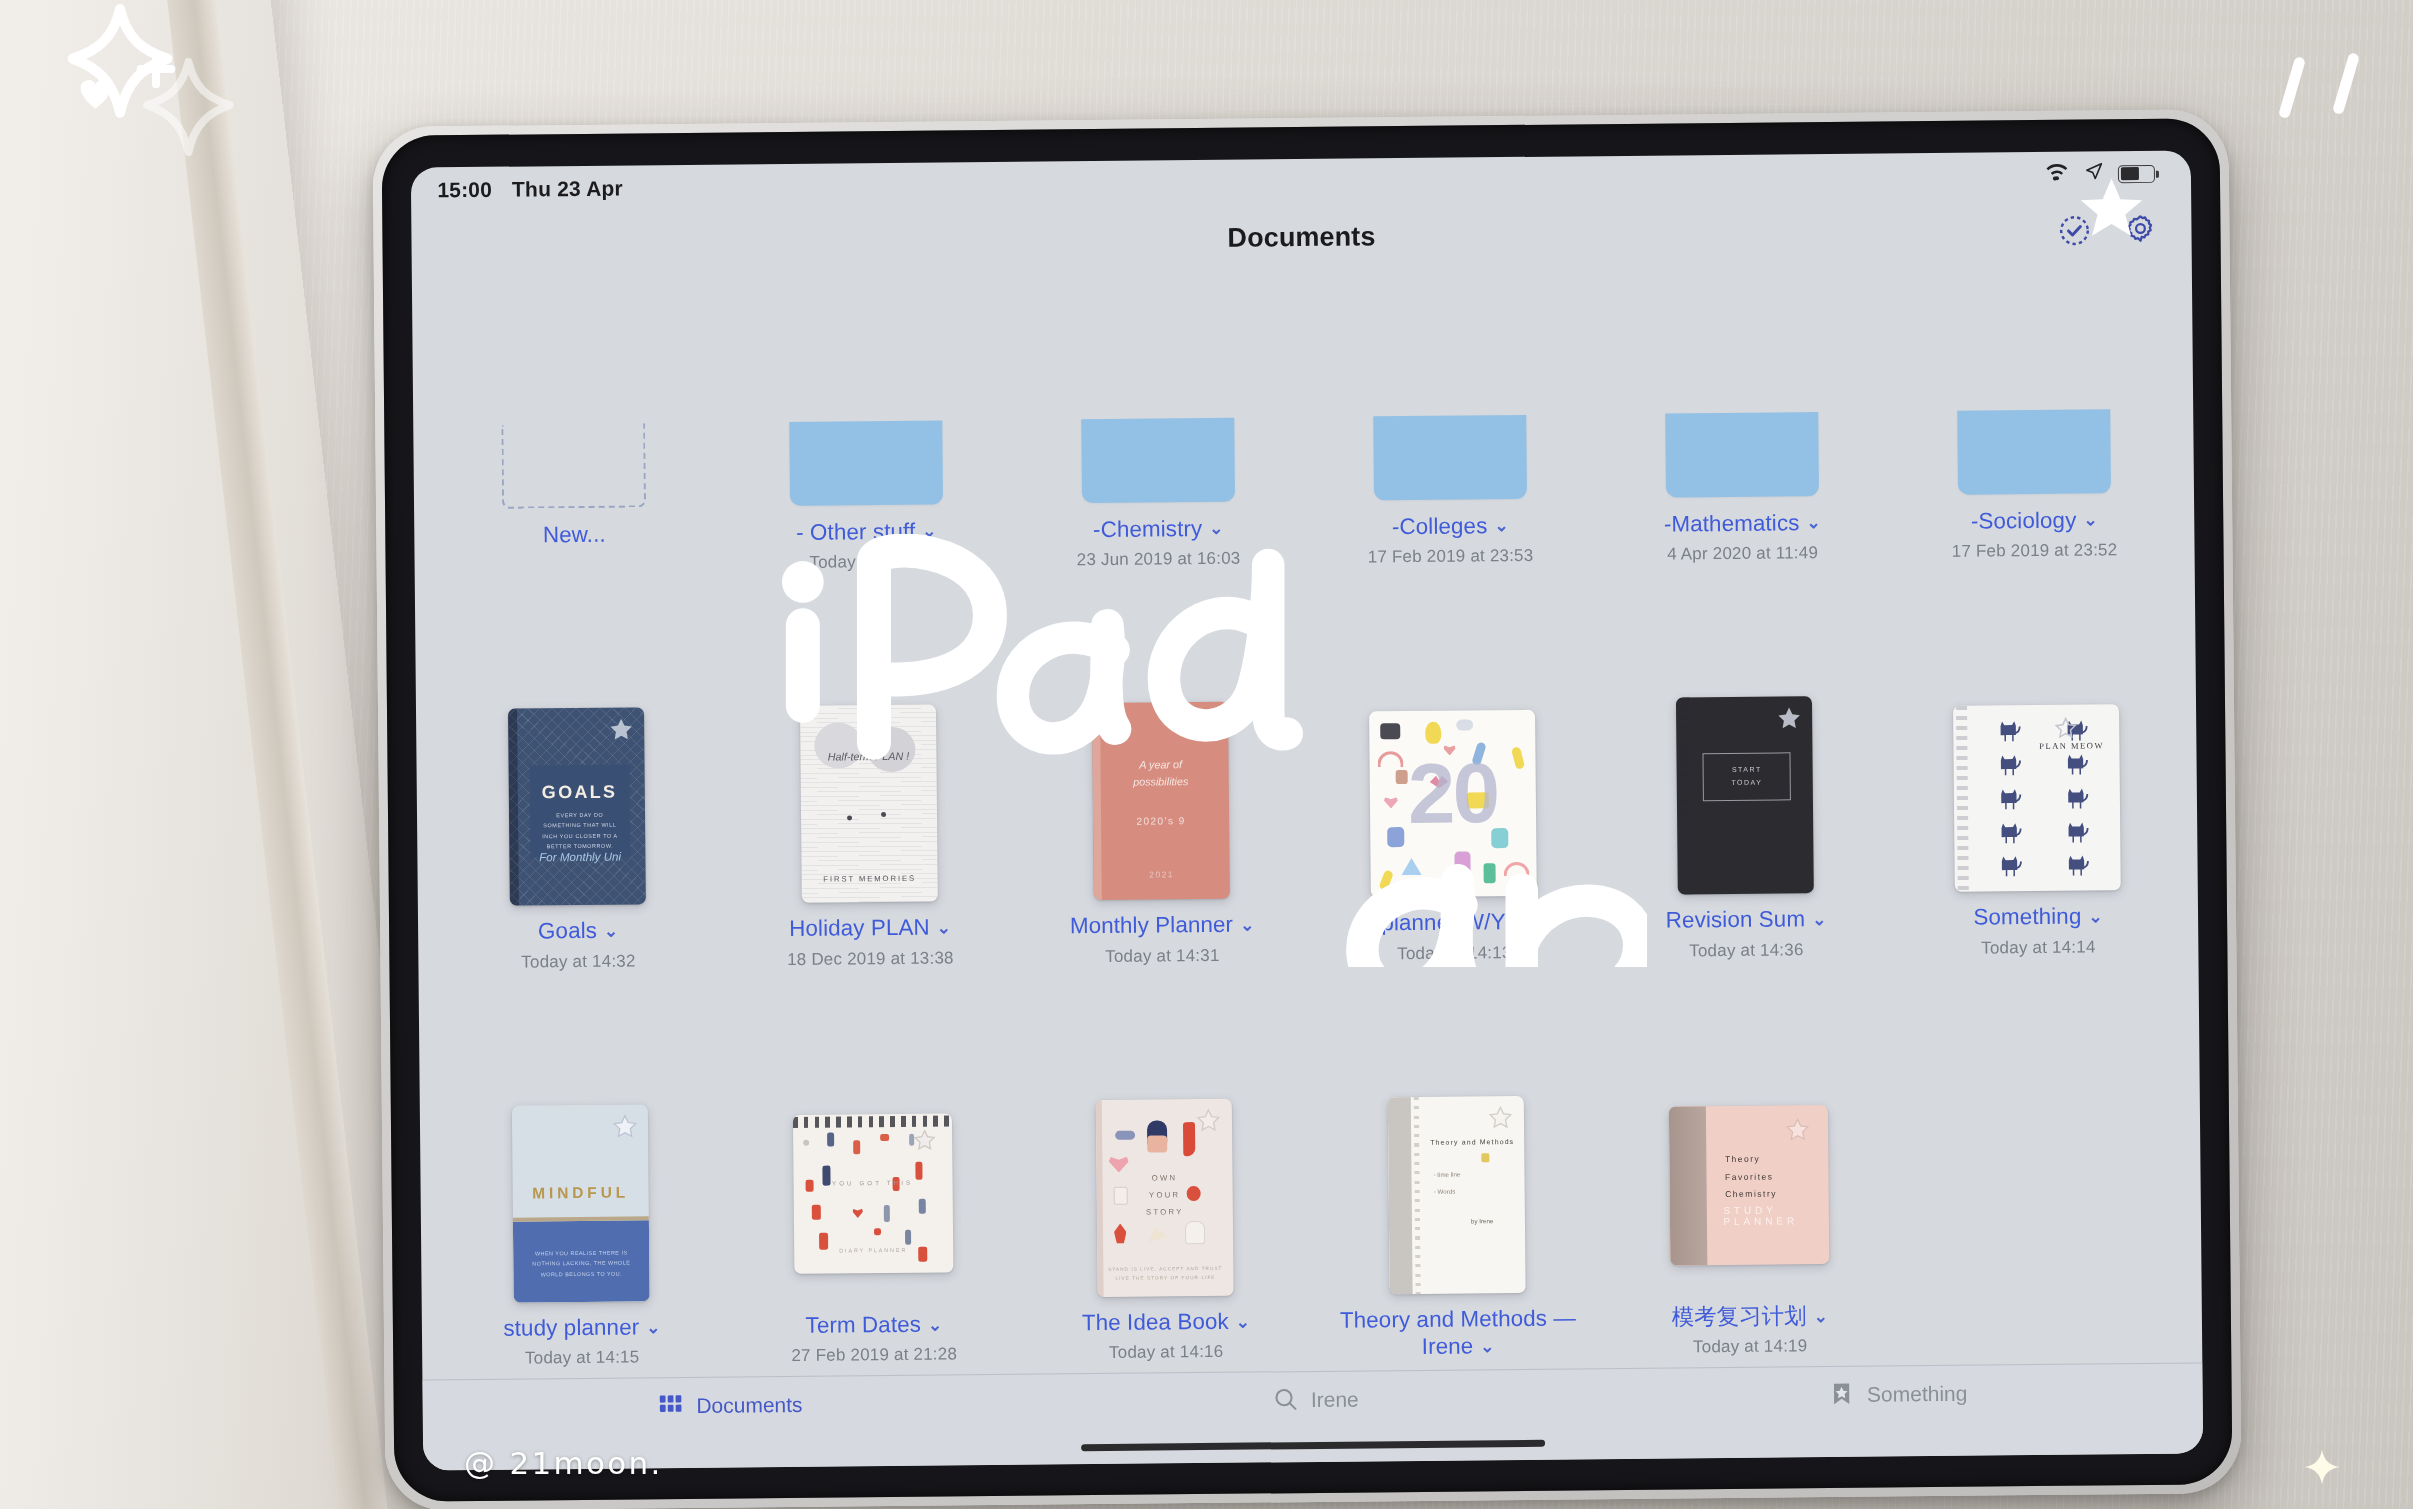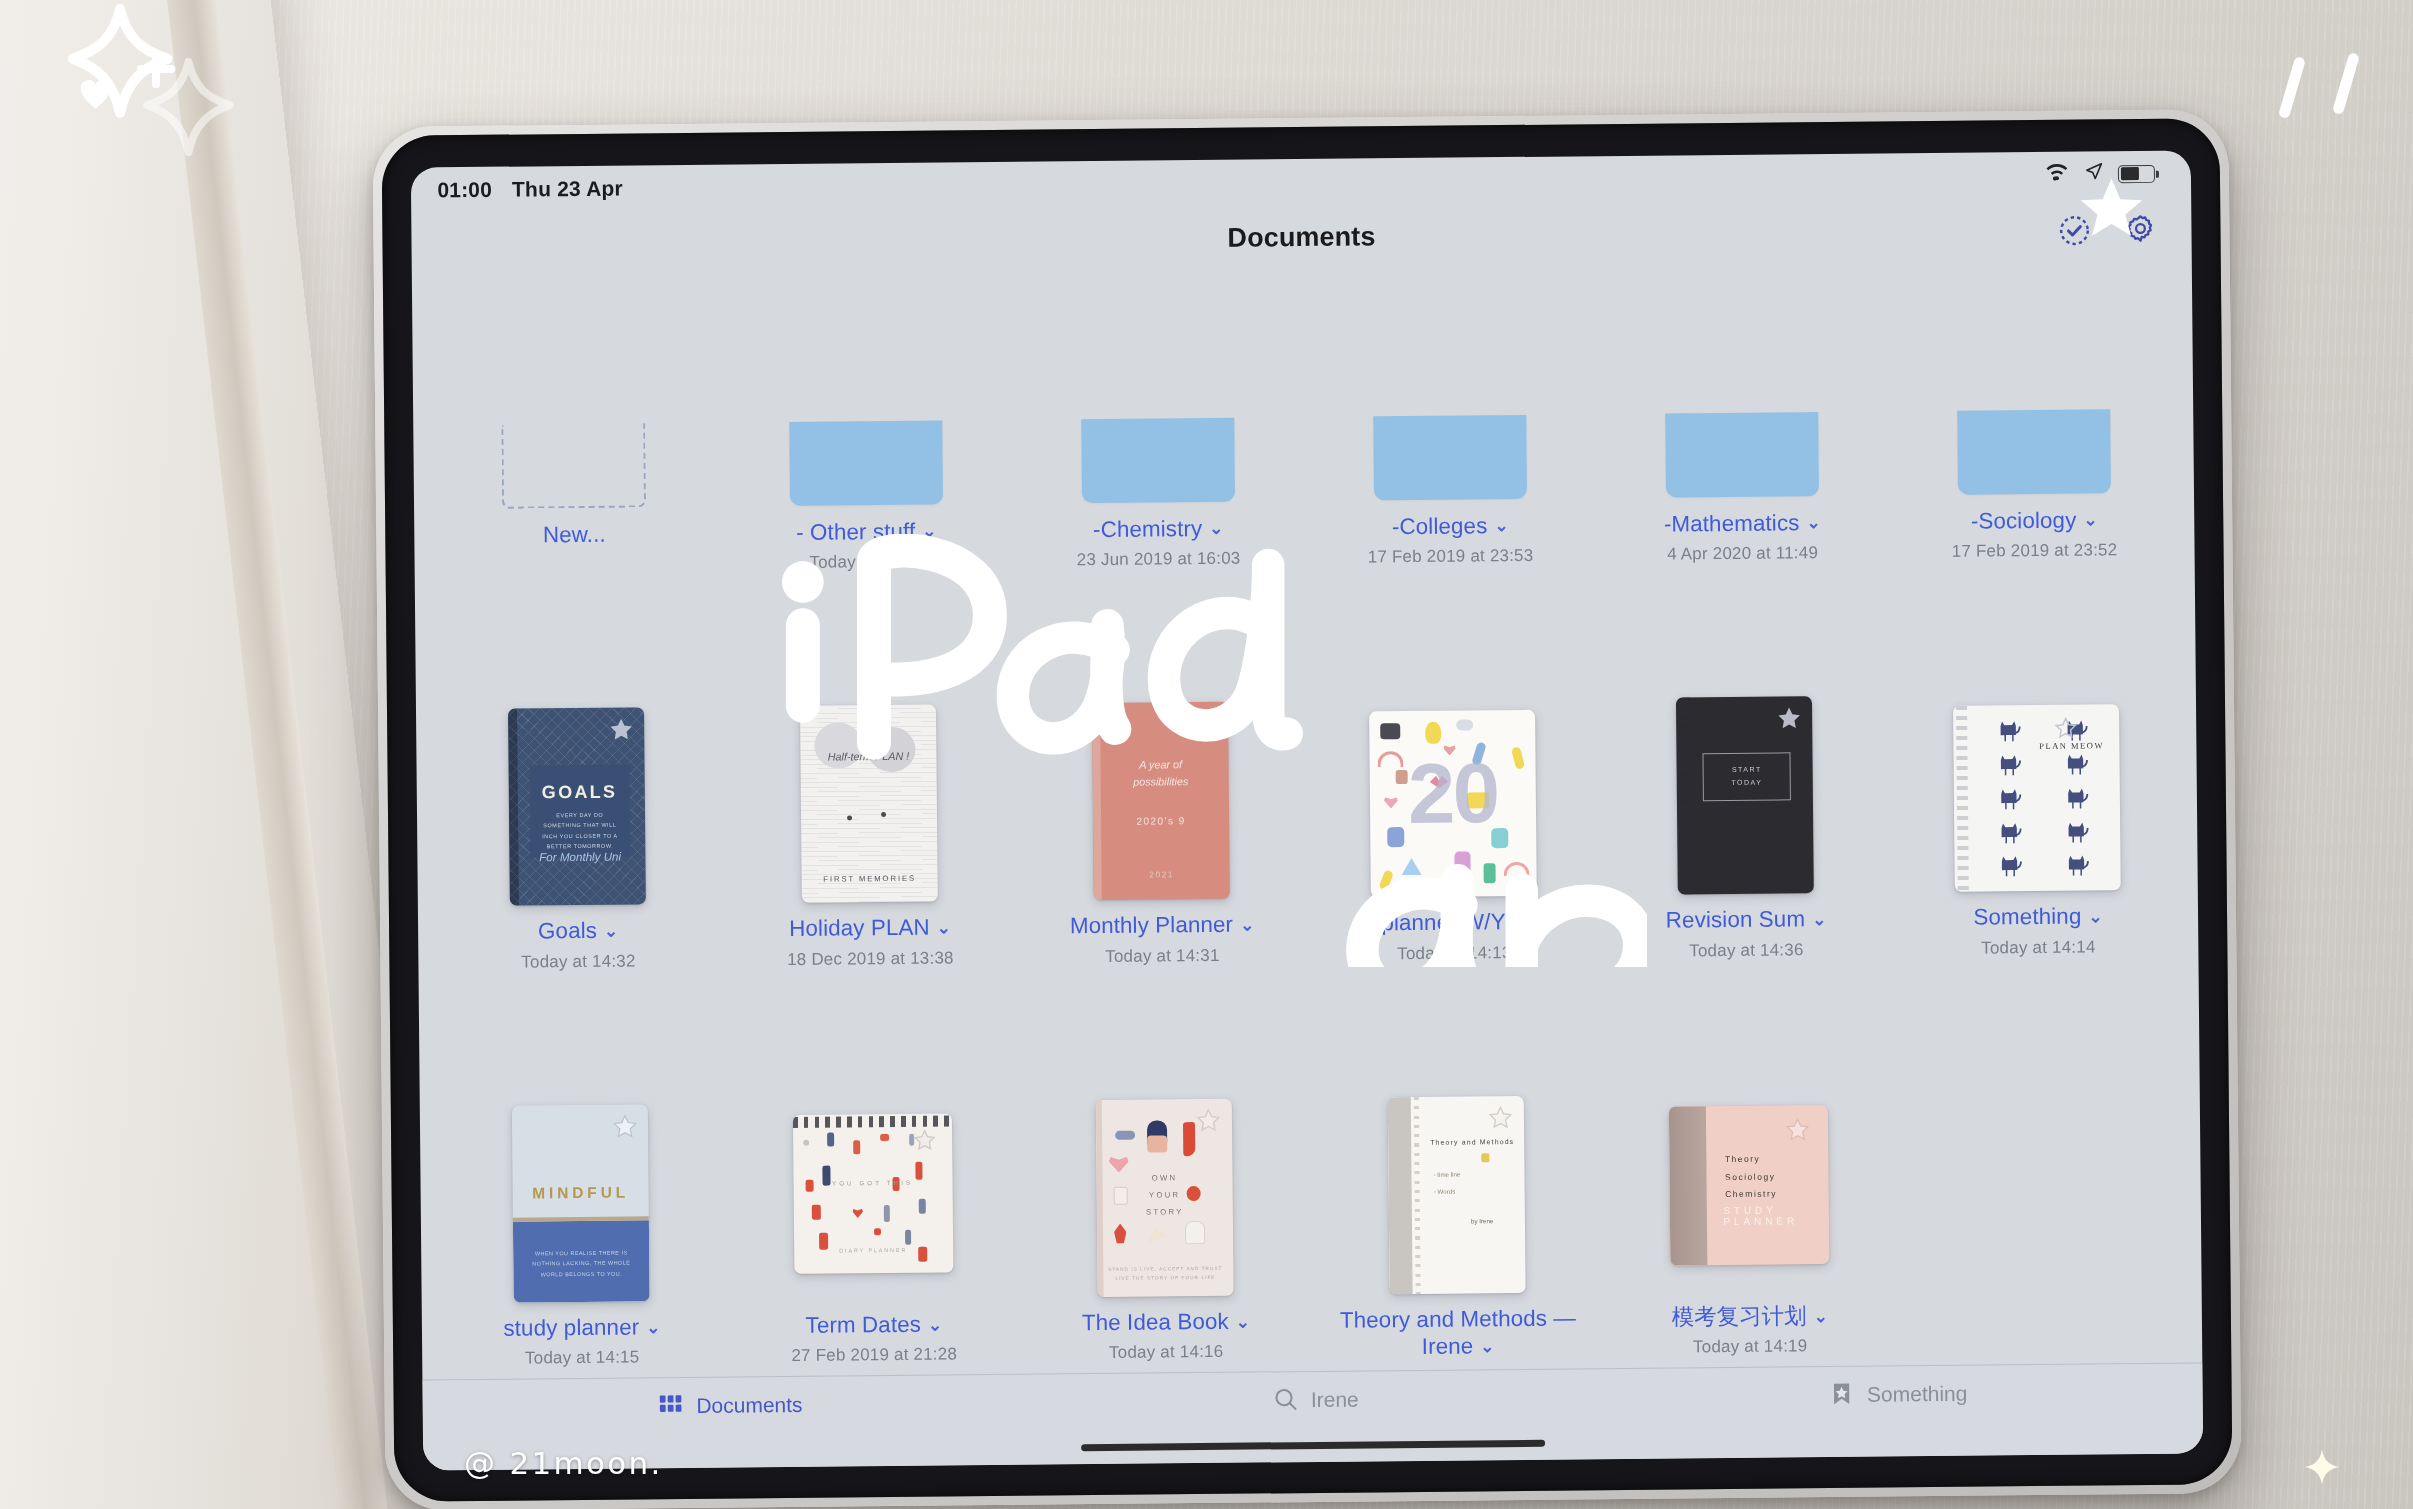--- a/index.html
+++ b/index.html
@@ -226,21 +226,21 @@
   <div id="paper-left"></div>
   <div id="paper-left-edge"></div>
 </div>
 
 <div id="ipad">
  <div id="ipad-bezel">
   <div id="screen">
 
     <div id="statusbar">
       <div id="status-left">
-        <span>01:00</span>
+        <span>15:00</span>
         <span>Thu 23 Apr</span>
       </div>
       <div id="status-right">
         <span>
           <svg width="26" height="20" viewBox="0 0 24 18">
                 <path d="M12 15.2a1.9 1.9 0 100 .01zM12 10.2c1.6 0 3 .6 4.1 1.6l1.6-1.7A8.3 8.3 0 0012 7.8c-2.2 0-4.2.8-5.7 2.3l1.6 1.7A5.9 5.9 0 0112 10.2zM12 4.3c3.1 0 5.9 1.2 8 3.2l1.6-1.7A13.6 13.6 0 0012 1.9 13.6 13.6 0 002.4 5.8L4 7.5a11.3 11.3 0 018-3.2z" fill="#232326"></path>
                 <circle cx="12" cy="15" r="1.9" fill="#232326"></circle>
               </svg>
         </span>
         <span>
@@ -651,21 +651,21 @@
             <div class="doc-date">21 Apr 2020 at 22:30</div>
           </div>
         </div>
 
         <div class="doc-cell">
           <div class="thumb-box tall" style="align-items:flex-end;">
             <div class="cover square" style="background:#f0cfc7;margin-bottom:26px;">
               <div style="position:absolute;left:0;top:0;bottom:0;width:37px;background:linear-gradient(90deg,#a7948c,#b9a79f);"></div>
               <div style="position:absolute;left:56px;top:45px;font-size:8.5px;color:#3f3935;letter-spacing:1.5px;line-height:2.1;">
                 <div>Theory</div>
-                <div>Sociology</div>
+                <div>Favorites</div>
                 <div>Chemistry</div>
               </div>
               <div style="position:absolute;left:54px;top:99px;font-size:10px;color:#fbf1ef;letter-spacing:3.9px;">STUDY PLANNER</div>
               <span class="star" style="top:12.4px;right:17px;">
                 <svg viewBox="0 0 24 24" width="25" height="25">
                       <path d="M12 2l3 6.3 6.9.9-5 4.9 1.2 6.9-6.1-3.3-6.1 3.3 1.2-6.9-5-4.9 6.9-.9z" fill="#f7e2dd" stroke="#dcbdb5" stroke-width="1.2"></path>
                     </svg>
               </span>
             </div>
           </div>

